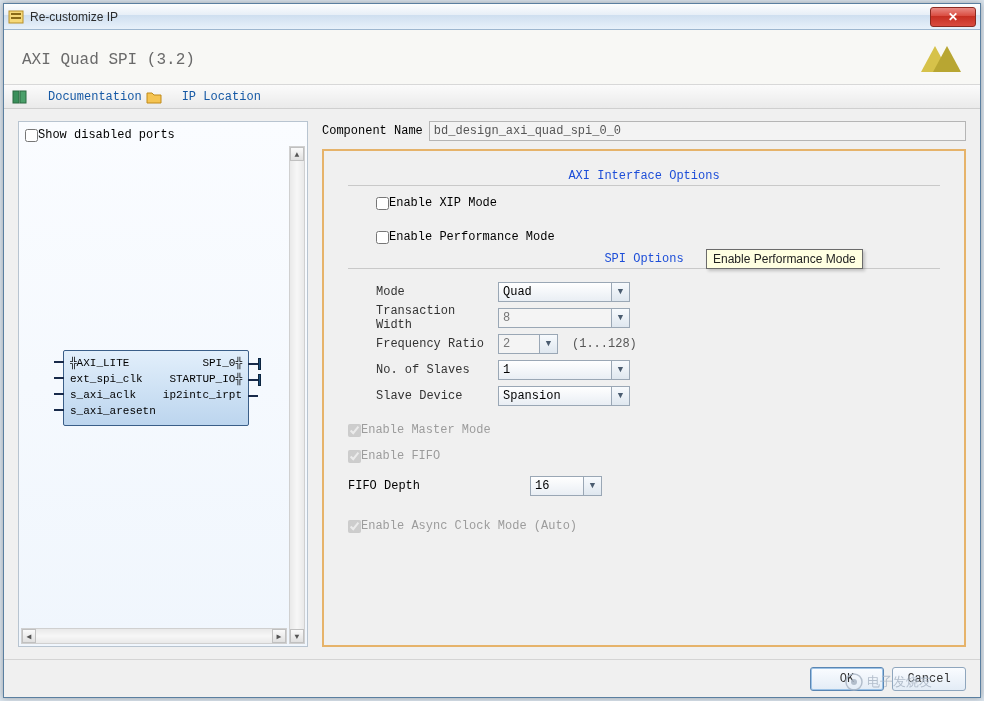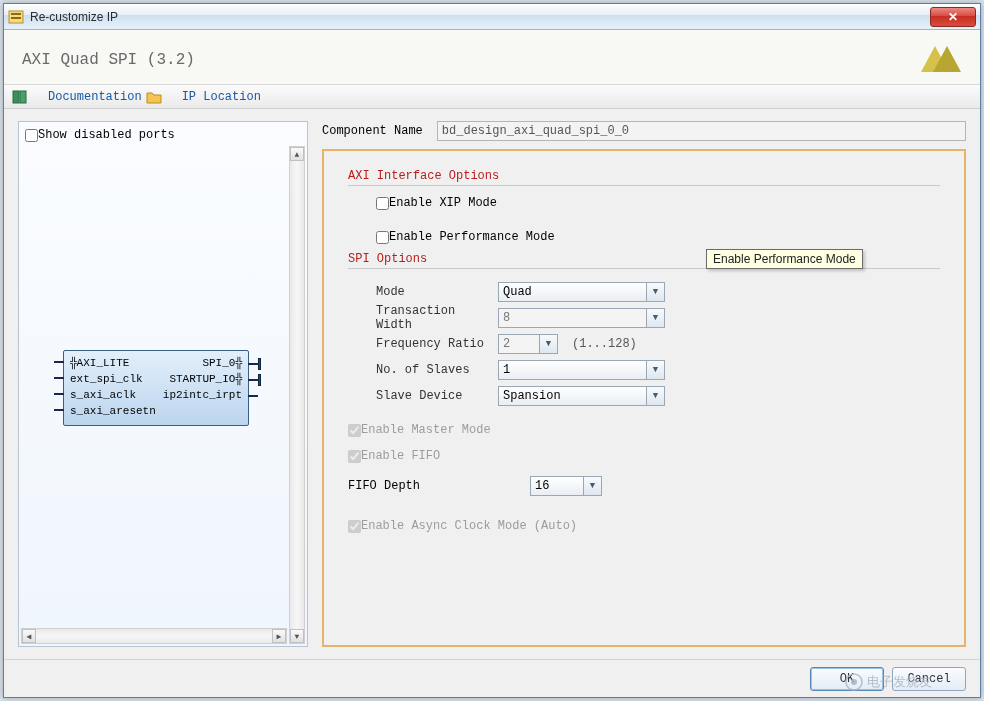--- a/index.html
+++ b/index.html
@@ -110,39 +110,39 @@
   }
   .scroll-h {
     position:absolute; left:2px; right:20px; bottom:2px; height:16px;
     background: linear-gradient(#e9e9e9,#f7f7f7,#e9e9e9);
     border:1px solid #d0d0d0;
   }
   .scroll-btn { position:absolute; width:14px;height:14px; background:linear-gradient(#fafafa,#e0e0e0); border:1px solid #c0c0c0; display:flex;align-items:center;justify-content:center; font-size:8px; color:#555;}
   .right-pane {
     flex:1; display:flex; flex-direction:column; gap:8px; min-width:0;
   }
-  .cname-row { display:flex; align-items:center; gap:14px; }
+  .cname-row { display:flex; align-items:center; gap:6px; }
   .cname-row input {
     flex:1; height:20px; padding:2px 4px;
     border:1px solid #b5b5b5; background:#f3f3f3; color:#555;
     font-family:"Courier New",monospace; font-size:12px;
   }
   .options-frame {
     flex:1; border: 2px solid #e6b36a; background:#f0f0f0;
     padding: 12px 24px 14px 24px;
     overflow:auto;
     position:relative;
   }
-  .section-title { color:#b91c1c; margin:6px 0 2px 0; }
+  .section-title { color:#1d4ed8; margin:6px 0 2px 0;text-align:center; }
   .hr { border:none; border-top:1px solid #c9c9c9; margin:2px 0 10px 0; }
   .indent { margin-left: 28px; }
   .field-row { display:flex; align-items:center; height:26px; gap:8px; }
   .field-row .lbl { width: 114px; color:#333; }
   .combo {
-    width: 167px; height:20px;
+    width: 132px; height:20px;
     border:1px solid #9aa7b5; background:linear-gradient(#fff,#e9eef4);
     display:flex; align-items:center; padding:0 4px; font-family:"Courier New",monospace;
     position:relative;
   }
   .combo .arrow {
     position:absolute; right:0; top:0; bottom:0; width:18px;
     border-left:1px solid #9aa7b5;
     display:flex;align-items:center;justify-content:center;
     background:linear-gradient(#f7fafd,#dfe7ef);
     color:#4a5c70; font-size:9px;

